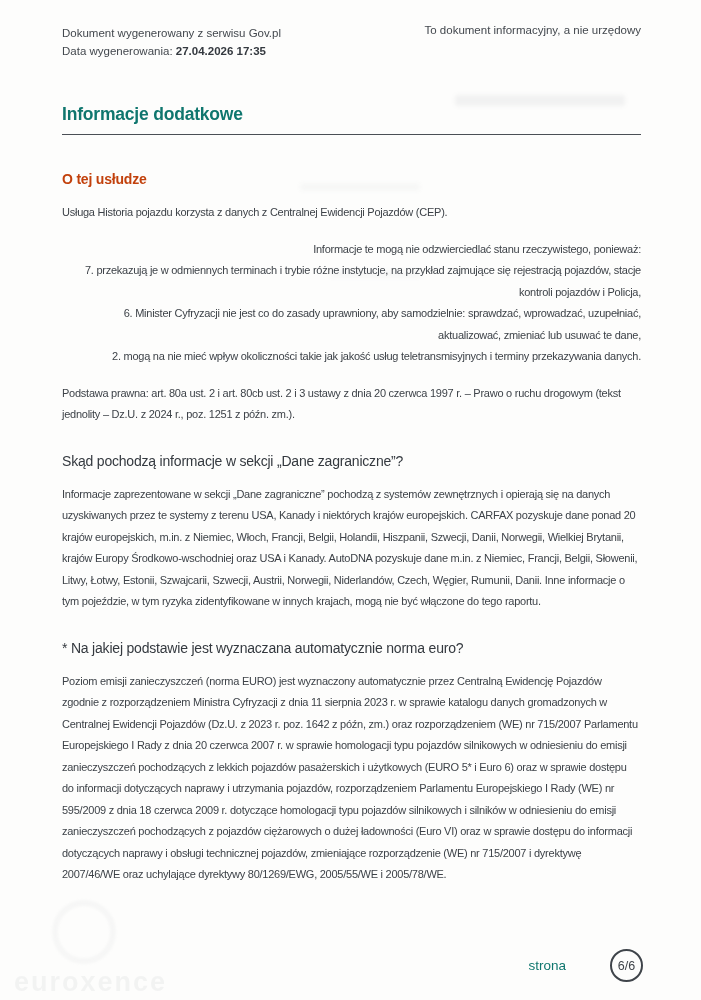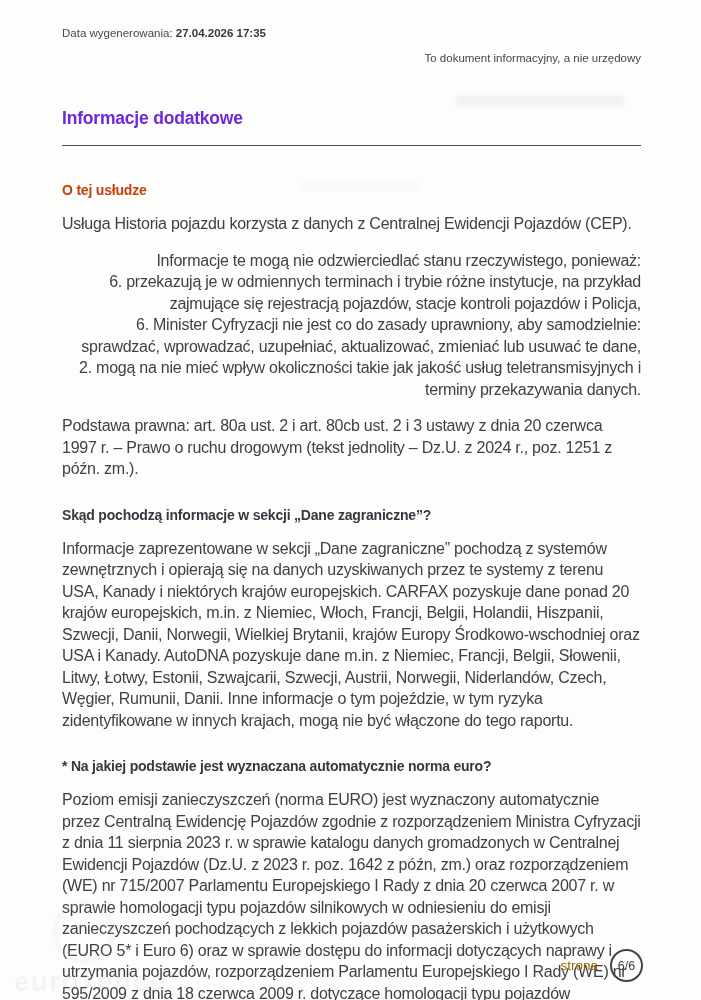--- a/index.html
+++ b/index.html
@@ -13,72 +13,73 @@
   }
   .page{
     position:relative;
     padding:24px 60px 0 62px;
     box-sizing:border-box;
     width:701px;height:1000px;
   }
   
   .hdr{display:flex;justify-content:space-between;align-items:flex-start;}
   .hdr-left{font-size:11.5px;line-height:18px;color:#43484e;}
-  .hdr-right{font-size:11.5px;color:#43484e;text-align:right;margin-top:28px;}
+  .hdr-right{font-size:11.5px;color:#43484e;text-align:right;}
   .bold{font-weight:bold;color:#34393f;}
   
   .doc-title{
     margin-top:44px;
     font-size:17.5px;
     font-weight:bold;
-    color:#6d28d9;
-    padding-bottom:16px;
+    color:#0f766e;
+    padding-bottom:9px;
     border-bottom:1.6px solid #4a4f55;
     letter-spacing:-0.2px;
   }
   
   .sec-heading{
     margin-top:36px;
     font-size:14px;
     font-weight:bold;
     color:#c2410c;
     letter-spacing:-0.2px;
   }
   .para{
     margin-top:15px;
-    font-size:16px;
+    font-size:11px;
     line-height:21.5px;
     letter-spacing:-0.25px;
     color:#3d4248;
   }
   .para .line{display:block;text-align:right;}
   .q-heading{
     margin-top:27px;
     font-size:14px;
-    font-weight:bold;
+    font-weight:normal;
     color:#34393f;
     letter-spacing:-0.2px;
   }
   
   .footer{
     position:absolute;
     right:58px;
     bottom:18px;
     display:flex;
     align-items:center;
     gap:12px;
   }
-  .footer-label{font-size:13.5px;color:#a16207;}
+  .footer-label{font-size:13.5px;color:#0f766e;}
   .page-circle{
     width:33px;height:33px;
     border:2.2px solid #3f444a;
     border-radius:50%;
     display:flex;align-items:center;justify-content:center;
     font-size:12.5px;color:#3f444a;
     box-sizing:border-box;
+    margin-left:32px;
   }
   
   .watermark-text{
     position:absolute;
     left:14px;bottom:2px;
     font-size:27px;
     font-weight:bold;
     letter-spacing:2px;
     color:#9aa0a6;
     opacity:0.10;
@@ -105,38 +106,39 @@
   .artifact-2{left:300px;top:183px;width:120px;height:8px;opacity:0.05;}
   .artifact-3{left:330px;top:270px;width:90px;height:8px;opacity:0.05;}
 </style>
 </head>
 <body>
 
 <div class="page">
 
   <div class="hdr">
     <div class="hdr-left">
+      <div>Dokument wygenerowany z serwisu Gov.pl</div>
       <div><span>Data wygenerowania: </span><span class="bold">27.04.2026 17:35</span></div>
     </div>
     <div class="hdr-right">To dokument informacyjny, a nie urzędowy</div>
   </div>
 
   <div class="scan-artifact artifact-1"></div>
   <div class="scan-artifact artifact-2"></div>
   <div class="scan-artifact artifact-3"></div>
 
   <div class="doc-title">Informacje dodatkowe</div>
 
   <div class="sec-heading">O tej usłudze</div>
 
   <div class="para">Usługa Historia pojazdu korzysta z danych z Centralnej Ewidencji Pojazdów (CEP).</div>
 
   <div class="para">
     <span class="line">Informacje te mogą nie odzwierciedlać stanu rzeczywistego, ponieważ:</span>
-    <span class="line">6. przekazują je w odmiennych terminach i trybie różne instytucje, na przykład zajmujące się rejestracją pojazdów, stacje kontroli pojazdów i Policja,</span>
+    <span class="line">7. przekazują je w odmiennych terminach i trybie różne instytucje, na przykład zajmujące się rejestracją pojazdów, stacje kontroli pojazdów i Policja,</span>
     <span class="line">6. Minister Cyfryzacji nie jest co do zasady uprawniony, aby samodzielnie: sprawdzać, wprowadzać, uzupełniać, aktualizować, zmieniać lub usuwać te dane,</span>
     <span class="line">2. mogą na nie mieć wpływ okoliczności takie jak jakość usług teletransmisyjnych i terminy przekazywania danych.</span>
   </div>
 
   <div class="para">Podstawa prawna: art. 80a ust. 2 i art. 80cb ust. 2 i 3 ustawy z dnia 20 czerwca 1997 r. – Prawo o ruchu drogowym (tekst jednolity – Dz.U. z 2024 r., poz. 1251 z późn. zm.).</div>
 
   <div class="q-heading">Skąd pochodzą informacje w sekcji „Dane zagraniczne”?</div>
   <div class="para">Informacje zaprezentowane w sekcji „Dane zagraniczne” pochodzą z systemów zewnętrznych i opierają się na danych uzyskiwanych przez te systemy z terenu USA, Kanady i niektórych krajów europejskich. CARFAX pozyskuje dane ponad 20 krajów europejskich, m.in. z Niemiec, Włoch, Francji, Belgii, Holandii, Hiszpanii, Szwecji, Danii, Norwegii, Wielkiej Brytanii, krajów Europy Środkowo-wschodniej oraz USA i Kanady. AutoDNA pozyskuje dane m.in. z Niemiec, Francji, Belgii, Słowenii, Litwy, Łotwy, Estonii, Szwajcarii, Szwecji, Austrii, Norwegii, Niderlandów, Czech, Węgier, Rumunii, Danii. Inne informacje o tym pojeździe, w tym ryzyka zidentyfikowane w innych krajach, mogą nie być włączone do tego raportu.</div>
 
   <div class="q-heading">* Na jakiej podstawie jest wyznaczana automatycznie norma euro?</div>

